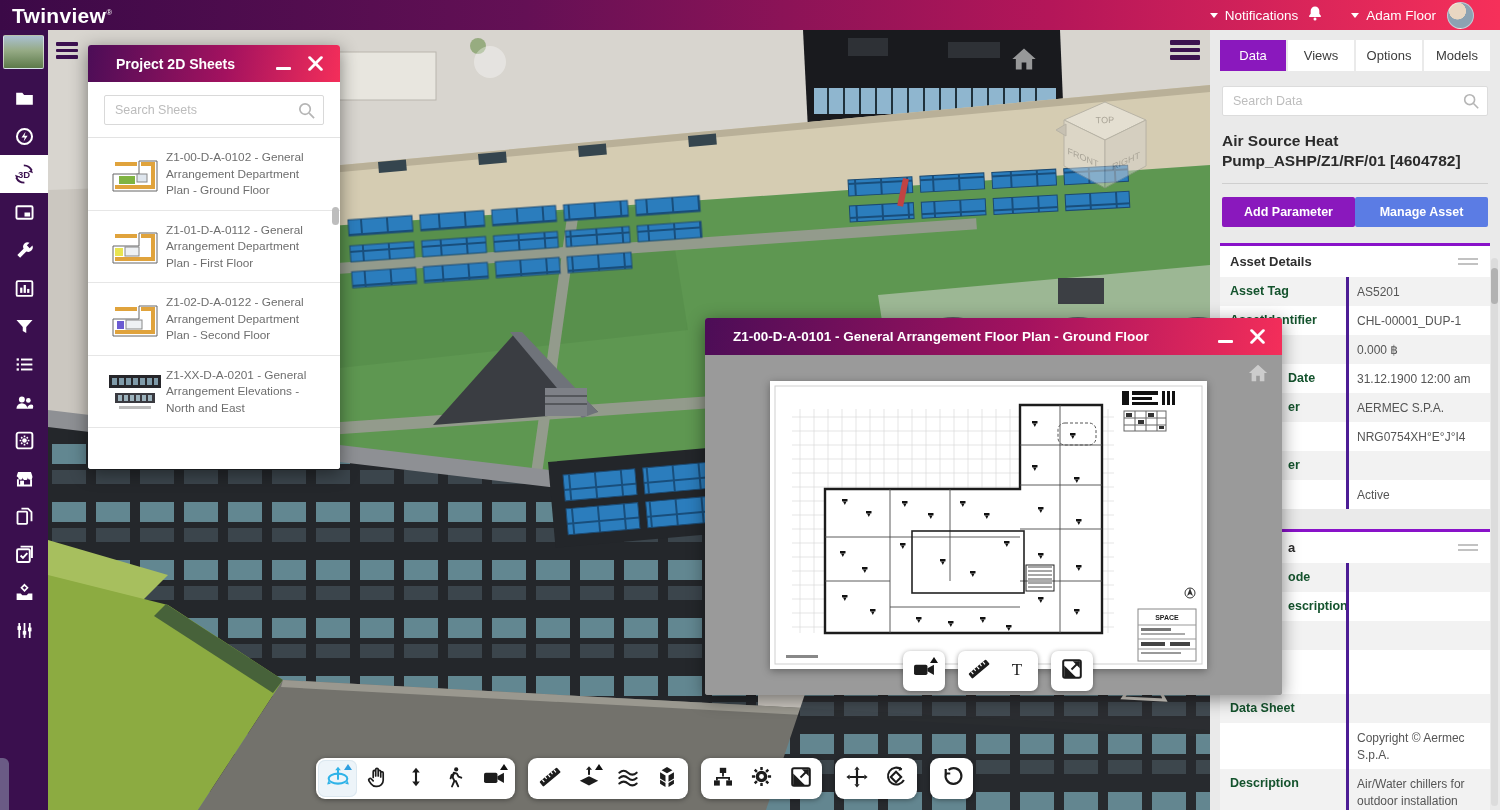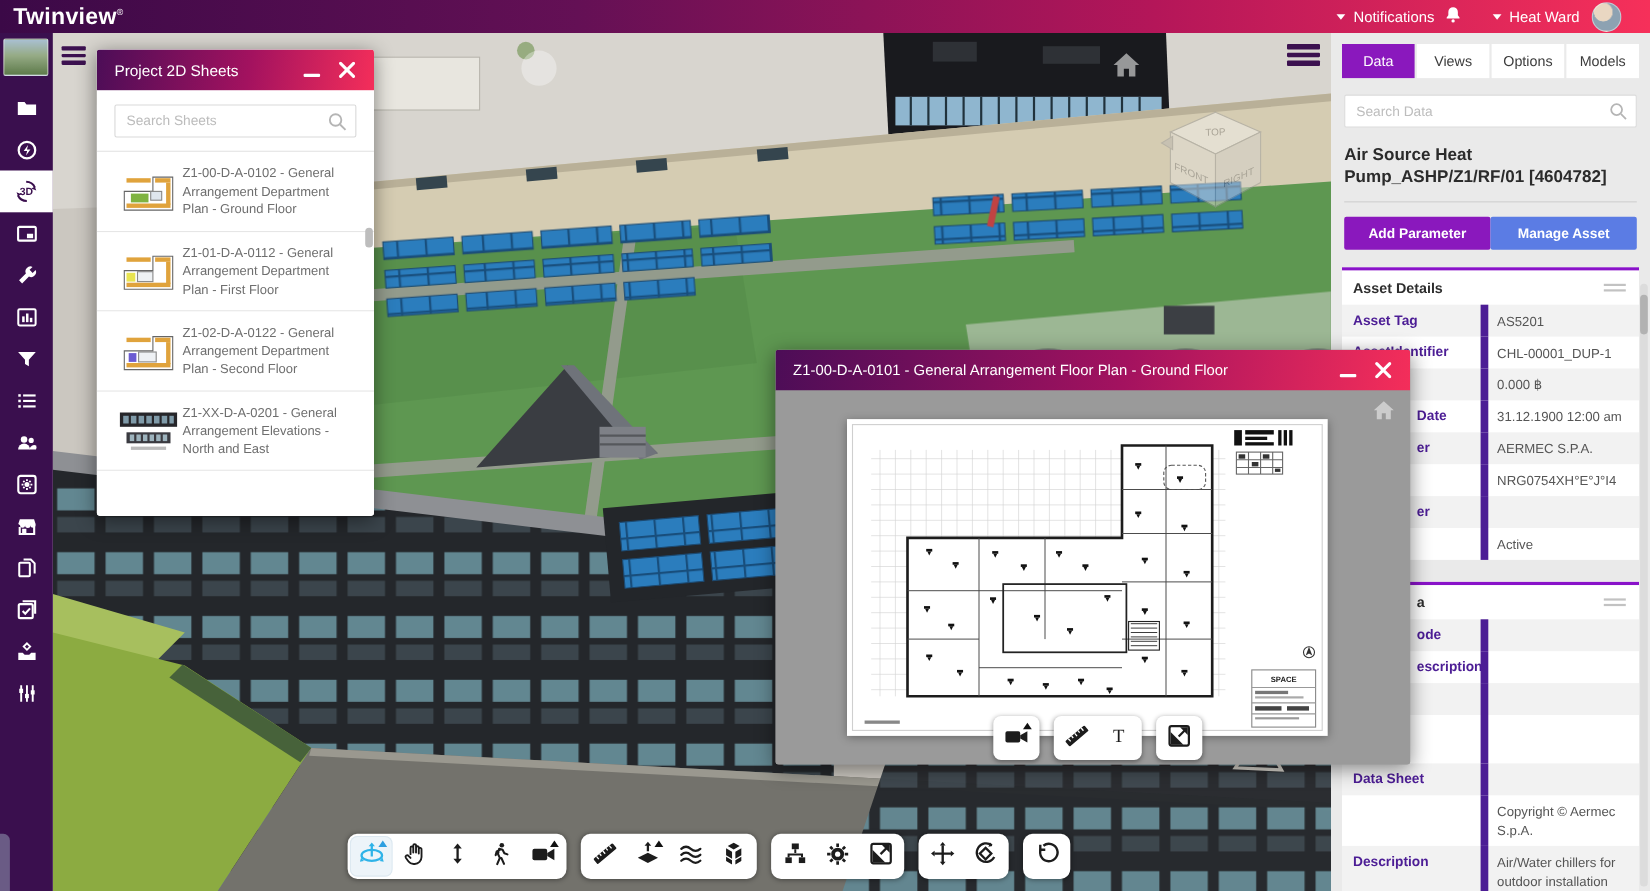--- a/index.html
+++ b/index.html
@@ -47,21 +47,21 @@
            color:#1c1c1c;position:relative;cursor:pointer;}
   .vtb-btn.active{background:#edf4f9;box-shadow:inset 0 0 0 1px #dce8f0;color:#2fb3e8;}
   .badge{position:absolute;top:4px;right:5px;width:0;height:0;
          border-left:4px solid transparent;border-right:4px solid transparent;border-bottom:6px solid #111;}
   .badge.blue{border-bottom-color:#2f9fe0;}
 
   
   .win{position:absolute;box-shadow:0 4px 18px rgba(0,0,0,.45);border-radius:3px;overflow:hidden;}
   .win-head{height:37px;display:flex;align-items:center;color:#fff;
             background:linear-gradient(100deg,#4c0d57 0%,#a3125f 55%,#f42e5a 100%);}
-  .win-title{font-weight:400;padding-left:16px;flex:1;}
+  .win-title{font-weight:700;padding-left:28px;flex:1;}
   .wbtns{display:flex;align-items:center;gap:6px;margin-right:12px;}
   .wbtn{width:26px;height:26px;display:flex;align-items:center;justify-content:center;cursor:pointer;}
   .minbar{width:15px;height:3px;background:#fff;border-radius:1px;margin-top:10px;}
 
   
   .sheets-win{left:88px;top:45px;width:252px;height:424px;z-index:35;background:#fff;}
   .sheets-win .win-title{font-size:14px;}
   .sheets-body{position:relative;height:387px;background:#fff;}
   .sheet-search{position:relative;margin:13px 16px 12px 16px;}
   .sheet-search input{width:100%;height:30px;box-sizing:border-box;border:1px solid #d9d9d9;border-radius:2px;
@@ -103,23 +103,23 @@
   .dtable.second{margin-top:20px;}
   .t-head{height:31px;display:flex;align-items:center;justify-content:space-between;padding:0 12px 0 10px;background:#fff;}
   .t-head .t-title{font-size:13px;font-weight:700;color:#2e2e2e;}
   .t-head.indent .t-title{padding-left:58px;}
   .handle{display:flex;flex-direction:column;gap:3px;cursor:grab;}
   .handle i{display:block;width:20px;height:2px;background:#c2c2c2;}
   .t-row{display:flex;min-height:29px;}
   .t-body .t-row:nth-child(odd){background:#f2f2f2;}
   .t-row.tall{min-height:44px;}
   .t-label{width:112px;flex:0 0 112px;padding:7px 4px 5px 10px;box-sizing:content-box;
-           font-size:12.5px;font-weight:700;color:#4c1d95;}
+           font-size:12.5px;font-weight:700;color:#14532d;}
   .t-row.indent .t-label{padding-left:68px;width:54px;flex-basis:54px;}
-  .t-value{flex:1;border-left:7px solid #4c1d95;padding:7px 8px 5px 8px;font-size:12px;color:#555;line-height:1.4;}
+  .t-value{flex:1;border-left:3px solid #4c1d95;padding:7px 8px 5px 8px;font-size:12px;color:#555;line-height:1.4;}
   .panel-track{position:absolute;right:2px;top:228px;bottom:4px;width:7px;background:#dcdcdc;border-radius:4px;}
   .panel-thumb{position:absolute;right:2px;top:238px;width:7px;height:36px;background:#b2b2b2;border-radius:4px;cursor:pointer;}
 </style>
 </head>
 <body>
 
 <div class="app">
 
   <header class="topbar">
     <div class="logo"><span>Twinview</span><sup>®</sup></div>
@@ -129,21 +129,21 @@
       <span>Notifications</span>
       <span>
         <svg width="20" height="20" viewBox="0 0 24 24">
             <path d="M12 3a5.2 5.2 0 00-5.2 5.2v3.6L5 14.2v1.3h14v-1.3l-1.8-2.4V8.2A5.2 5.2 0 0012 3z" fill="#fff"></path>
             <circle cx="12" cy="18" r="1.8" fill="#fff"></circle>
           </svg>
       </span>
     </div>
     <div class="tb-group">
       <span class="chev"></span>
-      <span>Heat Ward</span>
+      <span>Adam Floor</span>
       <span class="avatar"></span>
     </div>
   </header>
 
   <aside class="sidebar">
     <div class="side-thumb"></div>
     <div id="sidebar-icons">
         <div class="side-item">
           <span class="icn">
             <svg width="21" height="21" viewBox="0 0 24 24" fill="none">

